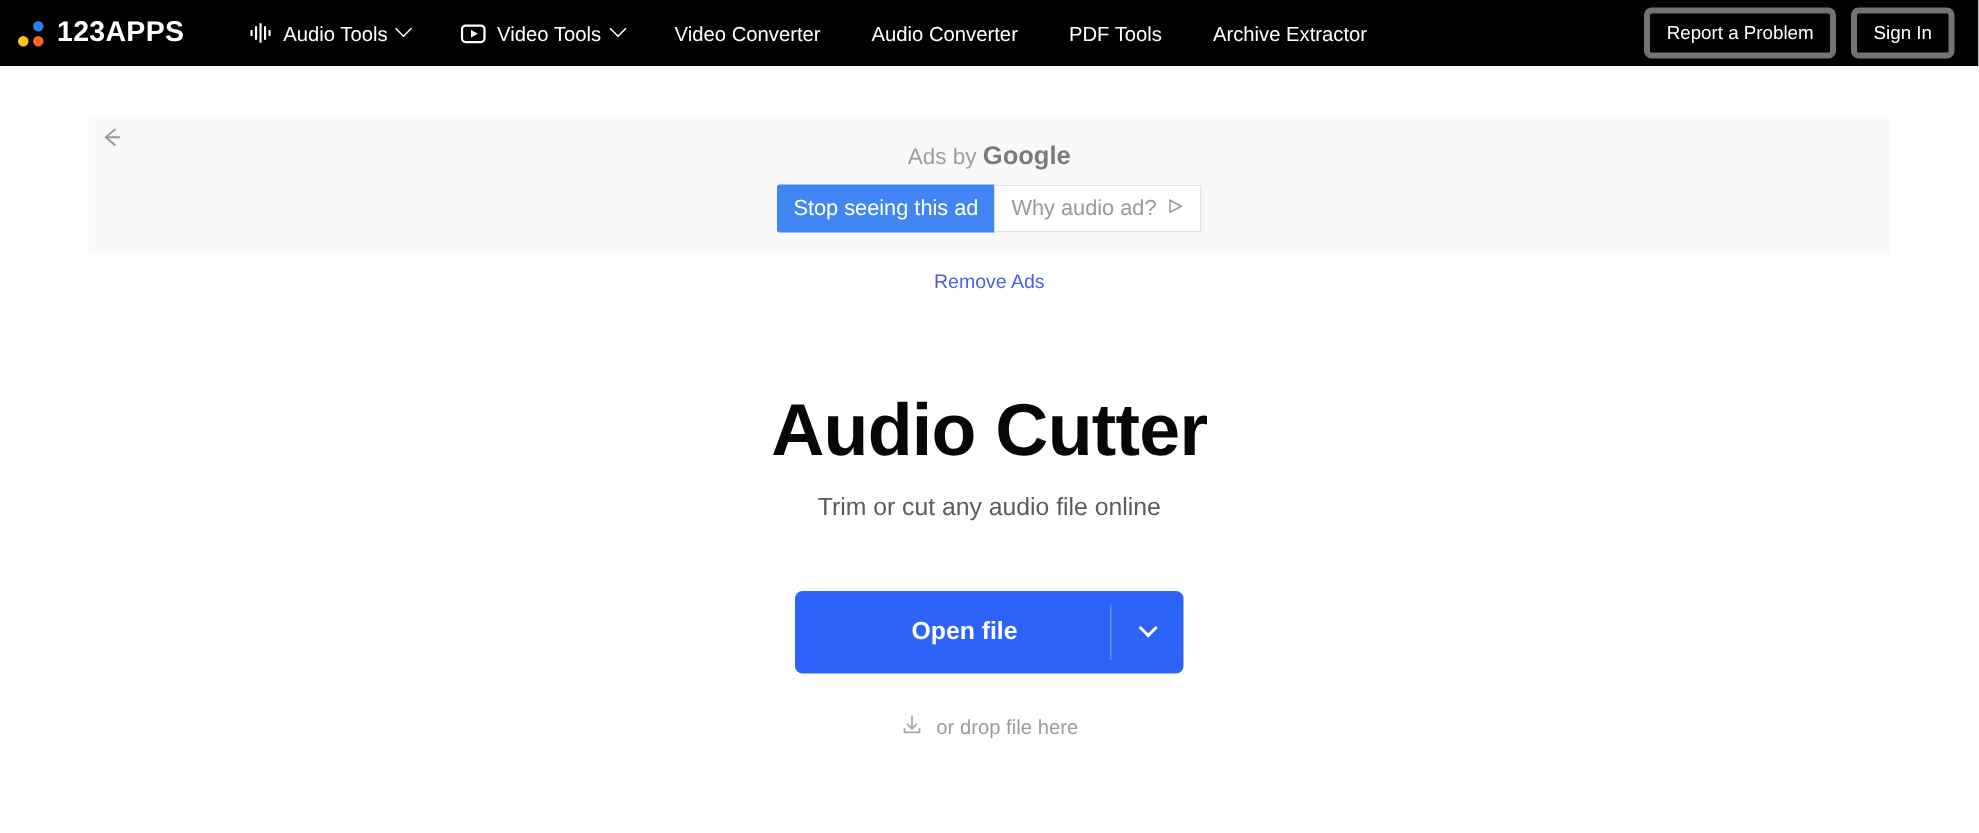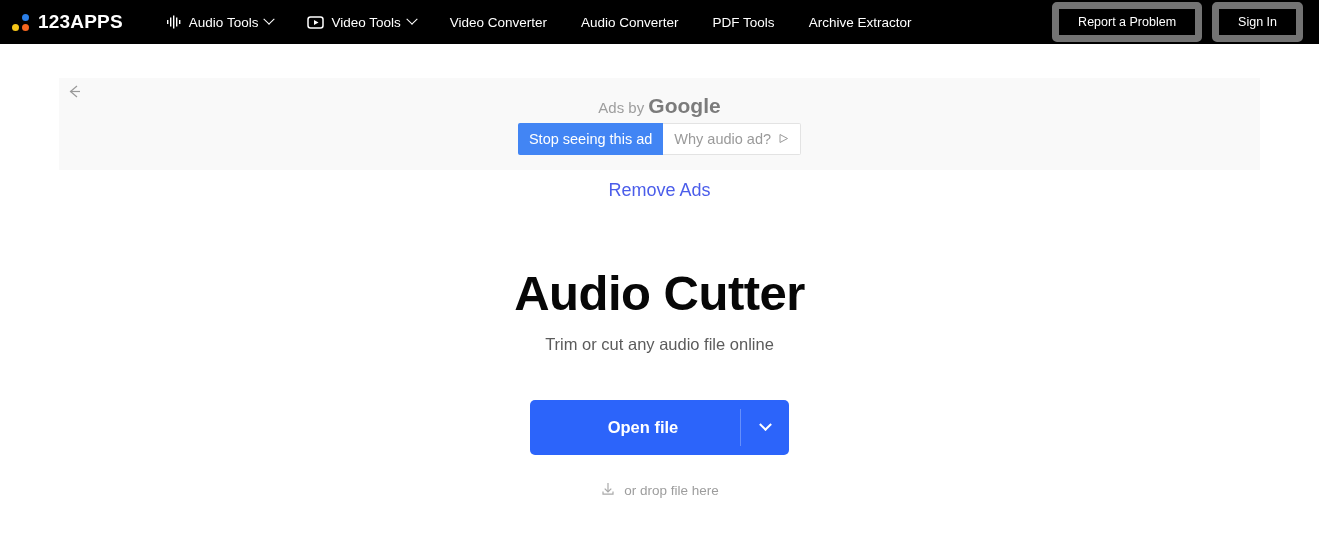--- a/index.html
+++ b/index.html
@@ -72,24 +72,24 @@
 
   .nav-right {
     position: absolute;
     right: 16px;
     display: flex;
     align-items: center;
     gap: 10px;
   }
   .btn-outline {
     color: #ffffff;
-    border: 7px solid #737373;
+    border: 4px solid #737373;
     border-radius: 5px;
     font-size: 12.5px;
-    padding: 6px 19px;
+    padding: 6px 11px;
     background: transparent;
     cursor: pointer;
     font-family: "Liberation Sans", sans-serif;
     white-space: nowrap;
   }
 
   
   .ad-wrap {
     width: 1201px;
     margin: 34px auto 0 auto;
@@ -109,21 +109,21 @@
     cursor: pointer;
   }
   .ads-by {
     position: absolute;
     top: 16px;
     left: 0; right: 0;
     text-align: center;
     font-size: 15px;
     color: #9e9e9e;
   }
-  .ads-by b { color: #7b7b7b; font-weight: bold; font-size: 21px; }
+  .ads-by b { color: #7b7b7b; font-weight: bold; font-size: 17px; }
   .ad-actions {
     position: absolute;
     top: 45px;
     left: 0; right: 0;
     display: flex;
     justify-content: center;
   }
   .ad-btn-blue {
     background: #4285f4;
     color: #ffffff;
@@ -146,21 +146,21 @@
     display: flex;
     align-items: center;
     gap: 7px;
     font-family: "Liberation Sans", sans-serif;
   }
   .remove-ads {
     display: block;
     text-align: center;
     margin-top: 10px;
     color: #4b5dea;
-    font-size: 18px;
+    font-size: 13px;
     text-decoration: none;
     cursor: pointer;
   }
 
   
   .hero { text-align: center; margin-top: 64px; }
   .hero h1 {
     margin: 0;
     font-size: 49px;
     font-weight: bold;

